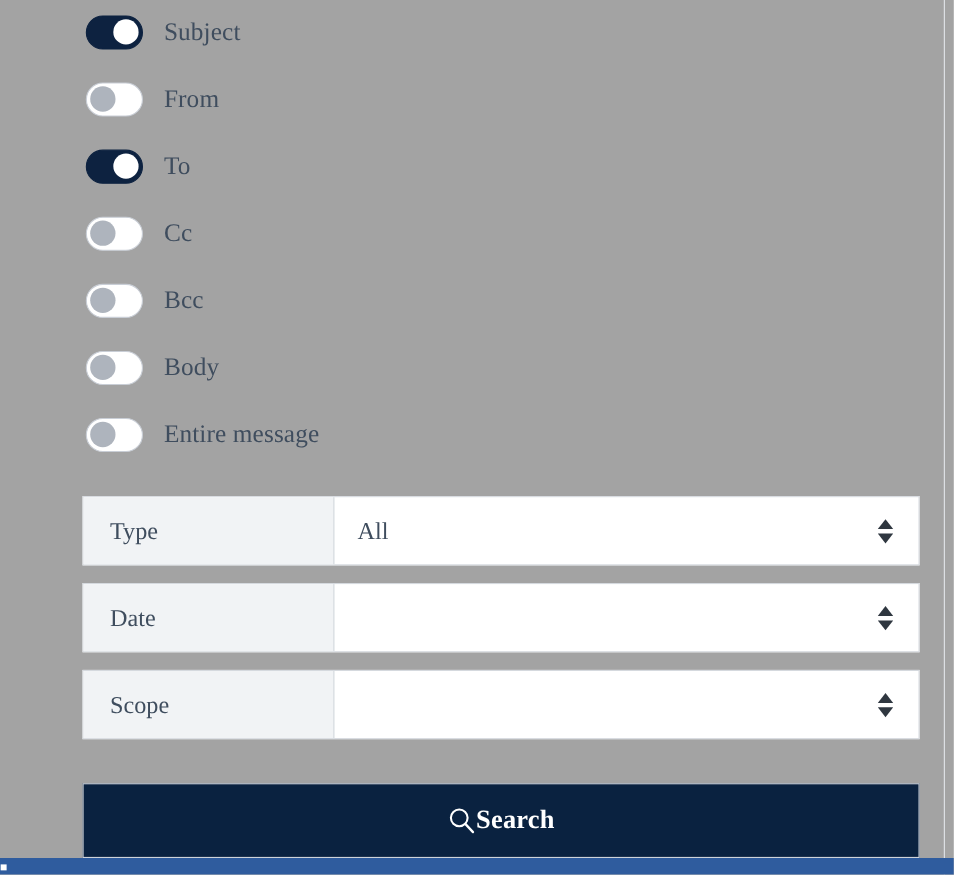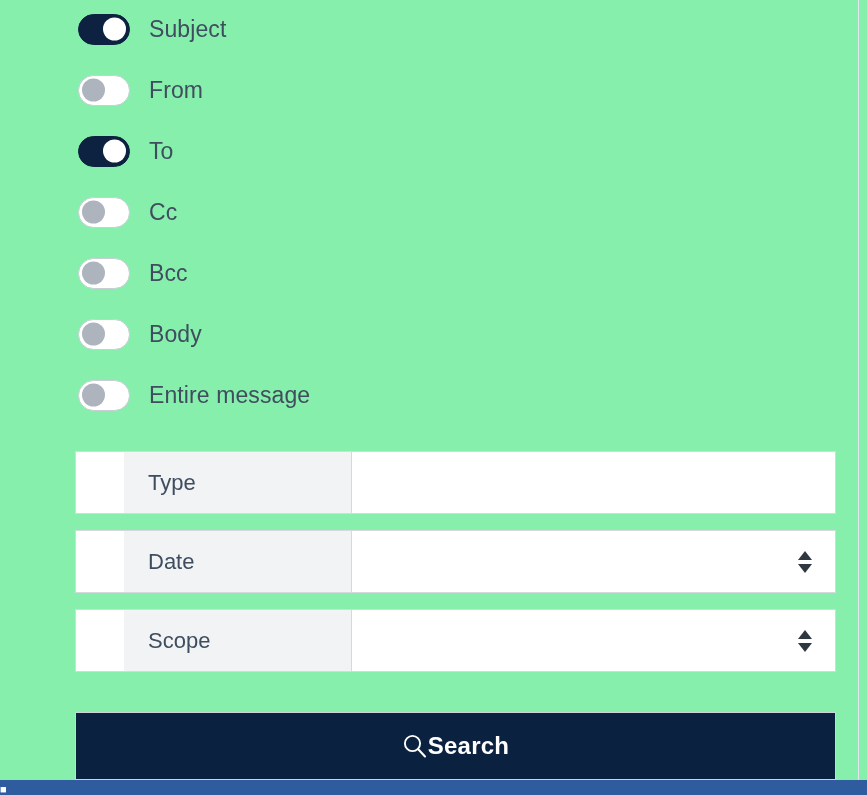--- a/index.html
+++ b/index.html
@@ -2,21 +2,21 @@
 <html><head>
 <meta charset="utf-8">
 <style>
   html,body{margin:0;padding:0;}
   body{
     width:867px;height:795px;position:relative;overflow:hidden;
     background:#ffffff;
     font-family:"Liberation Sans", sans-serif;
     -webkit-font-smoothing:antialiased;
   }
-  #page{position:absolute;inset:0;background:#86efac;}
+  #page{position:absolute;inset:0;background:#a3a3a3;font-family:Liberation Serif, serif;}
 
   
   .panel-divider{
     position:absolute; top:0; left:858px; width:1px; height:795px;
     background:#e3e6ea;
   }
 
   
   .toggle-list{position:absolute; left:0; top:0; width:858px;}
   .toggle-row{
@@ -37,21 +37,21 @@
   .switch.off .knob{ left:3px; background:#aeb4bd; }
   .toggle-label{
     margin-left:19px; font-size:23px; color:#3f4d5e; white-space:nowrap;
     letter-spacing:.1px;
   }
 
   
   .select-row{
     position:absolute; left:75px; width:761px; height:63px;
     box-sizing:border-box; border:1px solid #d5d9de;
-    display:flex; background:#ffffff;padding-left:48px;
+    display:flex; background:#ffffff;
   }
   .select-key{
     width:228px; box-sizing:border-box;
     background:#f1f3f5; border-right:1px solid #d5d9de;
     display:flex; align-items:center; padding-left:24px;
     font-size:22px; color:#3f4d5e;
   }
   .select-val{
     flex:1; position:relative; display:flex; align-items:center;
     padding-left:21px; font-size:22px; color:#3f4d5e;
@@ -150,20 +150,27 @@
       <span class="switch off">
           <span class="knob"></span>
         </span>
       <span class="toggle-label">Entire message</span>
     </div>
 
   </div>
 
   <div class="select-row" style="top:451px">
     <div class="select-key">Type</div>
+    <div class="select-val">
+      <span>All</span>
+      <svg class="select-arrow" viewBox="0 0 16 26">
+        <polygon points="8,2 15,11 1,11" fill="#2f3740"></polygon>
+        <polygon points="8,24 15,15 1,15" fill="#2f3740"></polygon>
+      </svg>
+    </div>
   </div>
 
   <div class="select-row" style="top:530px">
     <div class="select-key">Date</div>
     <div class="select-val">
       <span></span>
       <svg class="select-arrow" viewBox="0 0 16 26">
         <polygon points="8,2 15,11 1,11" fill="#2f3740"></polygon>
         <polygon points="8,24 15,15 1,15" fill="#2f3740"></polygon>
       </svg>

